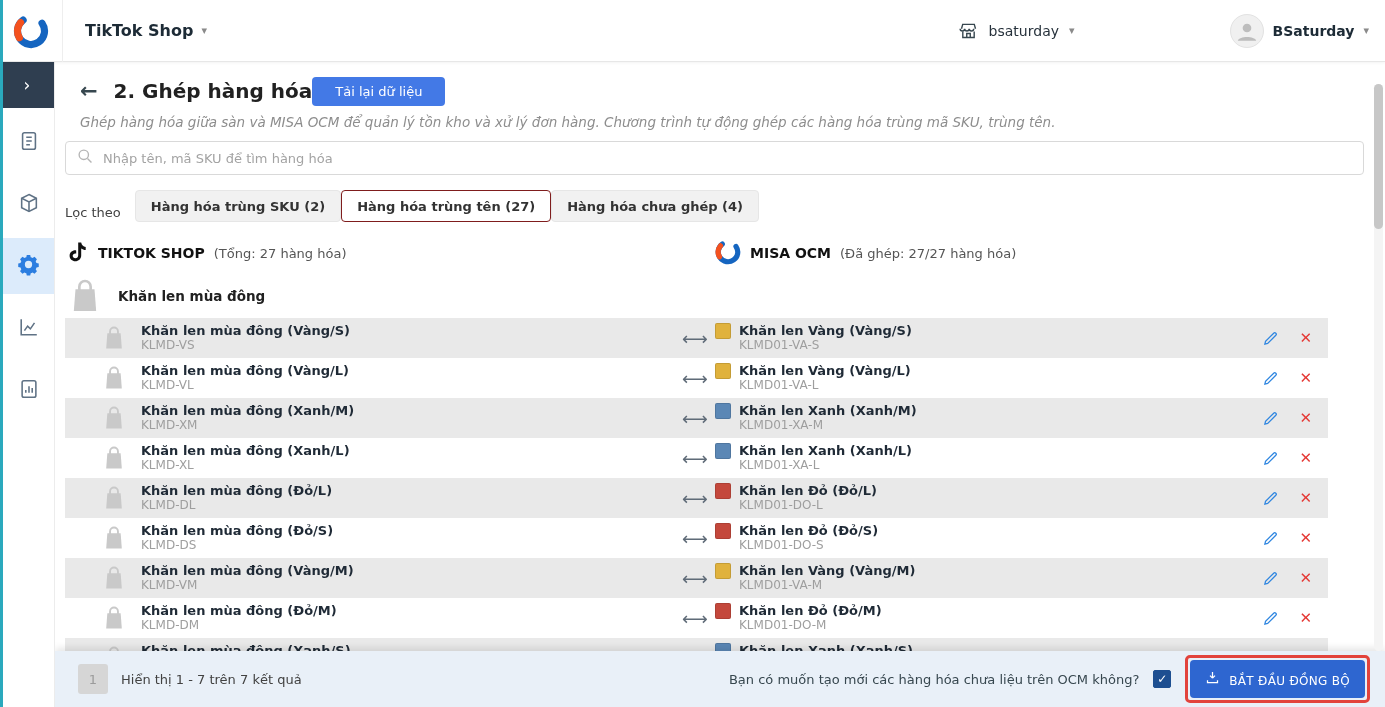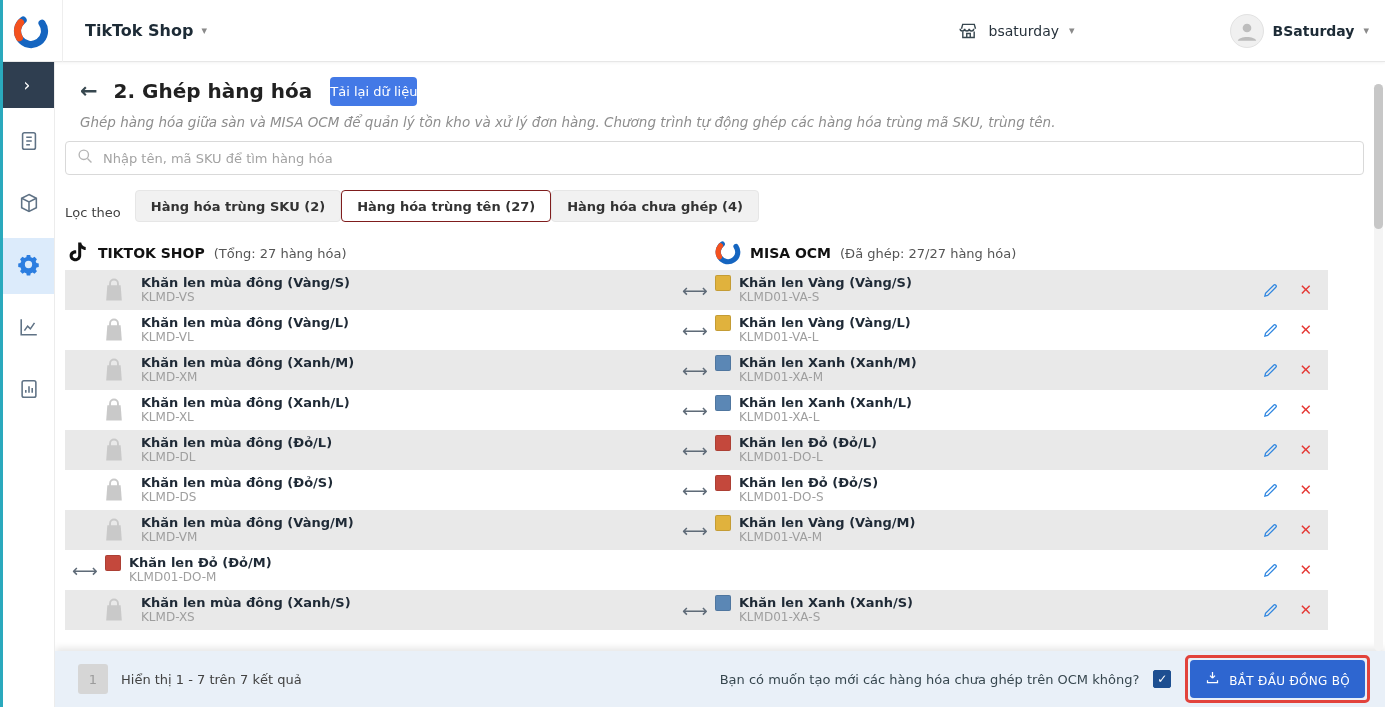--- a/index.html
+++ b/index.html
@@ -24,21 +24,21 @@
   .sidebar { position: absolute; top: 62px; left: 0; width: 55px; bottom: 0; background: #fff; border-right: 1px solid #ececec; z-index: 5; }
   .sb-collapse { height: 46px; background: #2f3e50; color: #fff; display: flex; align-items: center; justify-content: center; font-size: 17px; cursor: pointer; }
   .sb-item { height: 56px; margin-top: 6px; display: flex; align-items: center; justify-content: center; color: #5f7285; cursor: pointer; border-left: 3px solid transparent; }
   .sb-item.active { background: #dcebfb; border-left: 3px solid #2b7de0; color: #2b7de0; }
 
   
   .main { position: absolute; left: 55px; top: 62px; width: 1330px; height: 645px; background: #fff; overflow: hidden; }
   .title-row { display: flex; align-items: center; margin: 13px 20px 0 25px; height: 32px; }
   .back { font-size: 21px; font-weight: bold; color: #37474f; cursor: pointer; }
   .page-title { font-size: 20px; font-weight: bold; color: #212121; margin-left: 16px; }
-  .reload-btn { margin-left: 18px; background: #4379e6; color: #fff; border: none; border-radius: 4px; font-size: 13px; padding: 7px 0; cursor: pointer; font-family: inherit; }
+  .reload-btn { background: #4379e6; color: #fff; border: none; border-radius: 4px; font-size: 13px; padding: 7px 23px; cursor: pointer; font-family: inherit; }
   .desc { margin: 7px 20px 0 25px; font-style: italic; color: #8d8d8d; font-size: 13.5px; }
   .search-box { margin: 11px 21px 0 10px; height: 34px; border: 1px solid #d9d9d9; border-radius: 4px; display: flex; align-items: center; padding: 0 11px; gap: 9px; background: #fff; }
   .search-box input { border: none; outline: none; flex: 1; font-size: 13px; color: #333; font-family: inherit; }
   .search-box input::placeholder { color: #a3a3a3; }
   .filter-row { display: flex; align-items: center; margin: 15px 0 0 10px; gap: 12px; }
   .filter-label { color: #424242; font-size: 13px; margin-right: 2px; margin-top: 12px; }
   .filter-btn { height: 32px; padding: 0 15px; background: #f1f1f1; border: 1px solid #e6e6e6; border-radius: 4px; font-size: 13px; font-weight: bold; color: #333; cursor: pointer; font-family: inherit; }
   .filter-btn.active { background: #fff; border: 1px solid #7f1d1d; }
 
   .col-headers { display: flex; align-items: center; margin: 14px 0 0 10px; height: 34px; }
@@ -211,20 +211,29 @@
           <svg viewBox="0 0 40 40" width="26" height="26">
             <circle cx="20" cy="20" r="15" fill="none" stroke="#1565c0" stroke-width="8" stroke-dasharray="70 25" stroke-linecap="round" transform="rotate(-35 20 20)"></circle>
             <circle cx="20" cy="20" r="15" fill="none" stroke="#f4511e" stroke-width="8" stroke-dasharray="18 77" stroke-linecap="round" transform="rotate(150 20 20)"></circle>
           </svg>
         </span>
         <span class="col-title">MISA OCM</span>
         <span class="col-sub">(Đã ghép: 27/27 hàng hóa)</span>
       </div>
     </div>
 
+    <div class="group-row">
+      <span class="bag">
+        <svg viewBox="0 0 24 24" width="40" height="40">
+            <path fill="#c9c9c9" d="M6.3 8h11.4l1 13H5.3z"></path>
+            <path fill="none" stroke="#c9c9c9" stroke-width="1.6" d="M8.6 10V6.4a3.4 3.4 0 0 1 6.8 0V10"></path>
+          </svg>
+      </span>
+      <span class="group-name">Khăn len mùa đông</span>
+    </div>
 
     <div>
         <div class="row alt">
     <div class="row-left">
       <span class="bag">
         <svg viewBox="0 0 24 24" width="28" height="28">
                 <path fill="#c9c9c9" d="M6.3 8h11.4l1 13H5.3z"></path>
                 <path fill="none" stroke="#c9c9c9" stroke-width="1.6" d="M8.6 10V6.4a3.4 3.4 0 0 1 6.8 0V10"></path>
               </svg>
       </span>
@@ -424,20 +433,32 @@
     <div class="row-actions">
       <span class="edit">
         <svg viewBox="0 0 24 24" width="17" height="17" fill="none" stroke="#2f86e0" stroke-width="1.8">
                 <path d="M4 20l1-4L16.5 4.5a2.1 2.1 0 0 1 3 3L8 19l-4 1z"></path>
               </svg>
       </span>
       <span class="remove">✕</span>
     </div>
   </div>
         <div class="row">
+    <div class="row-left">
+      <span class="bag">
+        <svg viewBox="0 0 24 24" width="28" height="28">
+                <path fill="#c9c9c9" d="M6.3 8h11.4l1 13H5.3z"></path>
+                <path fill="none" stroke="#c9c9c9" stroke-width="1.6" d="M8.6 10V6.4a3.4 3.4 0 0 1 6.8 0V10"></path>
+              </svg>
+      </span>
+      <div class="ptext">
+        <div class="pname">Khăn len mùa đông (Đỏ/M)</div>
+        <div class="psku">KLMD-DM</div>
+      </div>
+    </div>
     <div class="row-arrow">⟷</div>
     <div class="row-right">
       <span class="swatch" style="background: rgb(196, 72, 60);"></span>
       <div class="ptext">
         <div class="pname">Khăn len Đỏ (Đỏ/M)</div>
         <div class="psku">KLMD01-DO-M</div>
       </div>
     </div>
     <div class="row-actions">
       <span class="edit">
@@ -477,21 +498,21 @@
       </span>
       <span class="remove">✕</span>
     </div>
   </div>
       </div>
 
     <div class="footer">
       <button class="page-btn">1</button>
       <span class="results">Hiển thị 1 - 7 trên 7 kết quả</span>
       <div class="footer-right">
-        <span class="question">Bạn có muốn tạo mới các hàng hóa chưa ghép trên OCM không?</span>
+        <span class="question">Bạn có muốn tạo mới các hàng hóa chưa liệu trên OCM không?</span>
         <span class="checkbox checked">✓</span>
         <div class="sync-annotation">
           <button class="sync-btn">
             <span>
               <svg viewBox="0 0 24 24" width="15" height="15" fill="none" stroke="#fff" stroke-width="2">
                   <path d="M12 3v10m0 0l-4-4m4 4l4-4"></path>
                   <path d="M4 16.5V20h16v-3.5"></path>
                 </svg>
             </span>
             <span>BẮT ĐẦU ĐỒNG BỘ</span>

